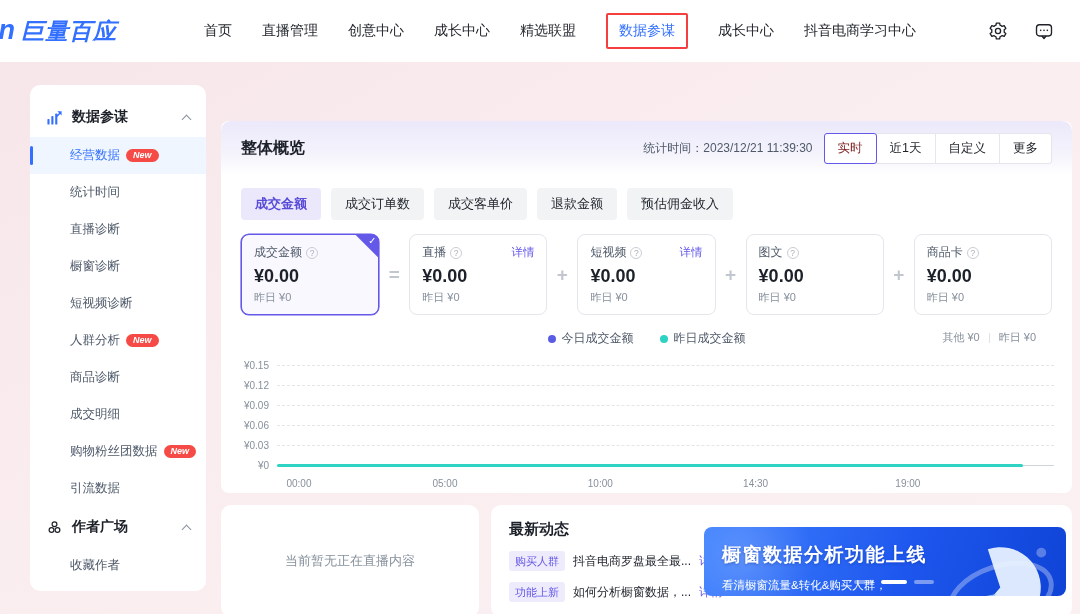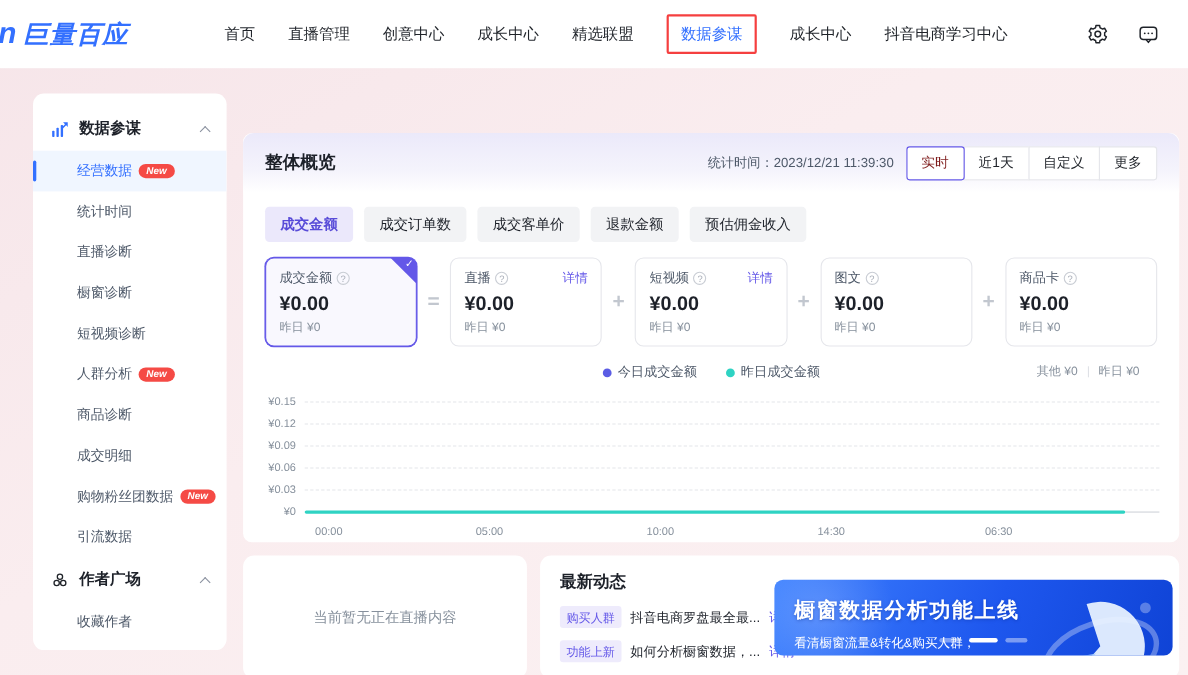--- a/index.html
+++ b/index.html
@@ -317,21 +317,21 @@
           <span class="zline">
               <span class="tealbar"></span>
               <span class="tail"></span>
             </span>
         </div>
         <div class="xaxis">
           <span class="xl0">00:00</span>
           <span class="xl1">05:00</span>
           <span class="xl2">10:00</span>
           <span class="xl3">14:30</span>
-          <span class="xl4">06:30</span>
+          <span class="xl4">19:00</span>
         </div>
       </div>
     </section>
 
     <section class="bottom-row">
       <div class="live-card">
         <span>当前暂无正在直播内容</span>
       </div>
       <div class="news-card">
         <div class="news-title">最新动态</div>

